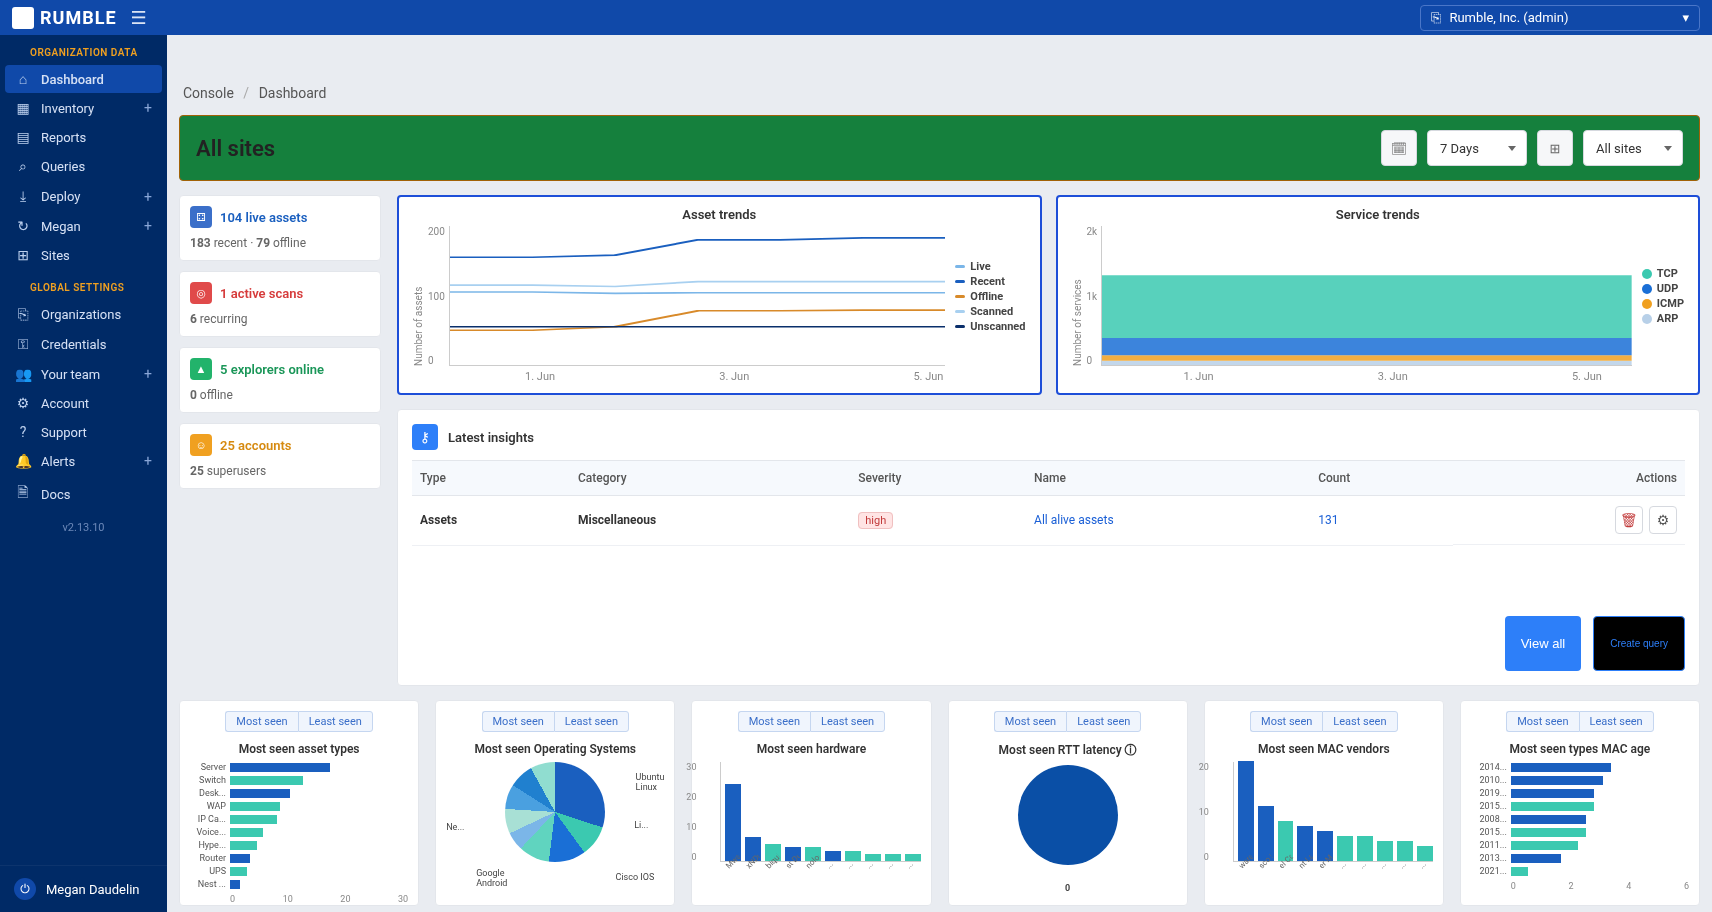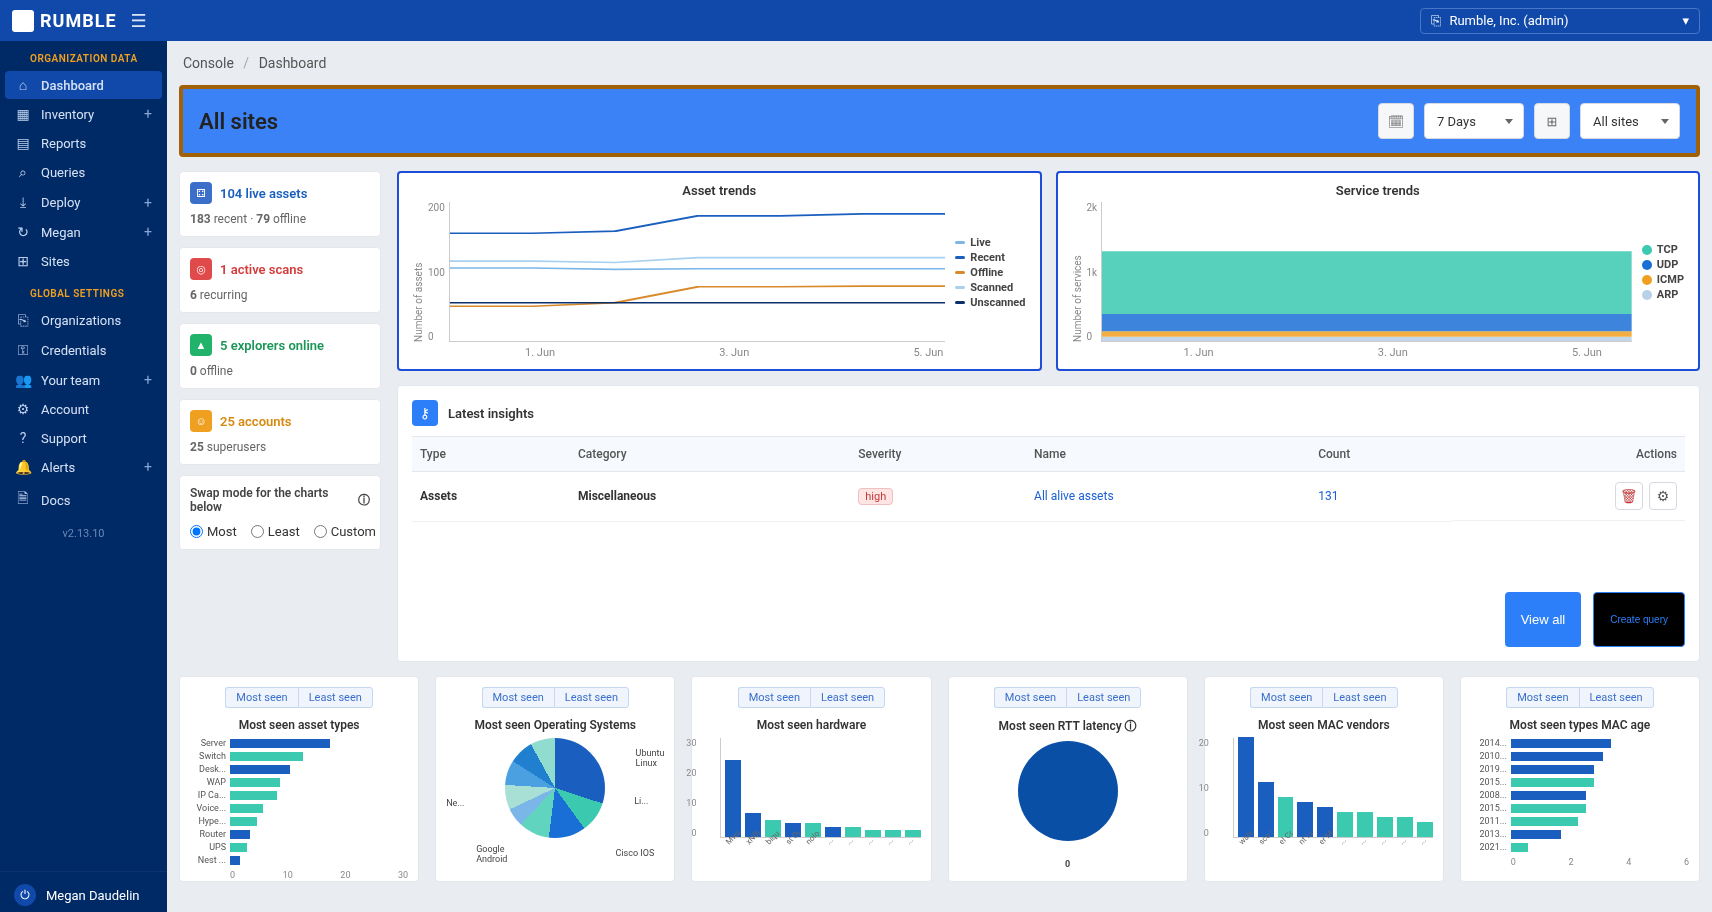--- a/index.html
+++ b/index.html
@@ -1,38 +1,38 @@
 <!DOCTYPE html>
 <html><head>
 <meta charset="utf-8">
 <style>
   * { box-sizing: border-box; margin: 0; padding: 0; }
   body { font-family: -apple-system, BlinkMacSystemFont, "Segoe UI", Roboto, Arial, sans-serif; background:#e9ecf1; font-size:13px; color:#333; }
-  .topbar { height:41px; background:#1049a9; display:flex; align-items:center; justify-content:space-between; padding:0 12px; }
+  .topbar { height:35px; background:#1049a9; display:flex; align-items:center; justify-content:space-between; padding:0 12px; }
   .topbar-left { display:flex; align-items:center; gap:14px; }
   .logo { display:flex; align-items:center; gap:6px; color:#fff; font-weight:700; font-size:18px; letter-spacing:1px; }
   .logo-icon { width:22px; height:22px; background:#fff; border-radius:3px; position:relative; }
   .hamburger-icon { color:#dbe4f4; font-size:18px; cursor:pointer;}
   .org-switcher { background:#1049a9; border:1px solid #4a76c8; color:#fff; padding:4px 10px; border-radius:4px; display:flex; align-items:center; gap:8px; min-width:280px; font-size:13px; cursor:pointer; }
   .org-switcher .caret{ margin-left:auto; }
   .layout { display:flex; height:calc(100vh - 35px); }
   .sidebar { width:167px; background:#002a66; color:#bcd0ee; display:flex; flex-direction:column; overflow-y:auto; flex-shrink:0;}
   .sidebar-section-title { color:#f0a020; font-size:10px; font-weight:600; letter-spacing:0.5px; padding:12px 10px 6px 30px; text-transform:uppercase; }
   .sidebar-item { display:flex; align-items:center; padding:6px 10px; gap:10px; cursor:pointer; font-size:13px; color:#d6e1f5; border-radius:4px; margin:1px 5px; position:relative;}
   .sidebar-item.active { background:#1049a9; font-weight:500;}
   .sidebar-item .icon { width:16px; text-align:center; color:#bcd0ee; font-size:14px;}
   .sidebar-item .plus { margin-left:auto; color:#8aa7d8; font-size:14px;}
   .sidebar-version { font-size:11px; color:#6b88b8; text-align:center; padding:8px 0;}
   .sidebar-user { margin-top:auto; display:flex; align-items:center; gap:10px; padding:12px 14px; color:#fff; font-size:13px; border-top:1px solid rgba(255,255,255,0.05);}
   .sidebar-user .avatar{ width:22px; height:22px; border-radius:50%; background:#1049a9; display:flex; align-items:center; justify-content:center; color:#fff; font-size:12px;}
   .main { flex:1; overflow:auto; padding:0 0 20px 0;}
-  .breadcrumb { padding:14px 16px; font-size:14px; color:#555; background:#e9ecf1;}
+  .breadcrumb { padding:14px 16px; font-size:14px; color:#555; background:#e9ecf1;margin-top:36px;}
   .breadcrumb a { color:#555; text-decoration:none; }
   .breadcrumb .sep{ margin:0 6px; color:#aaa; }
-  .page-header { background:#3b82f6; border:4px solid #a16207; margin:0 12px; padding:14px 16px; display:flex; align-items:center; justify-content:space-between; border-radius:4px;}
+  .page-header { background:#15803d; border:1px solid #a16207; margin:0 12px; padding:14px 16px; display:flex; align-items:center; justify-content:space-between; border-radius:4px;}
   .page-title { font-size:22px; font-weight:600; color:#222;}
   .header-controls { display:flex; gap:10px; align-items:center; }
   .ctrl-icon-box { width:36px; height:36px; border:1px solid #d6d9df; background:#f6f7f9; border-radius:4px; display:flex; align-items:center; justify-content:center; color:#666; cursor:pointer;}
   .select-box { height:36px; border:1px solid #d6d9df; background:#fff; border-radius:4px; padding:0 30px 0 12px; display:flex; align-items:center; color:#333; position:relative; min-width:100px; cursor:pointer;}
   .select-box::after { content:""; position:absolute; right:10px; top:15px; border-left:4px solid transparent; border-right:4px solid transparent; border-top:5px solid #666;}
   .content-grid { display:flex; gap:16px; padding:14px 12px 0 12px; align-items:flex-start;}
   .leftcol { width:202px; display:flex; flex-direction:column; gap:10px; flex-shrink:0;}
   .stat-card { background:#fff; border:1px solid #e3e6eb; border-radius:4px; padding:10px 10px 10px 10px;}
   .stat-line1 { display:flex; align-items:center; gap:8px; margin-bottom:8px;}
   .stat-icon { width:22px; height:22px; border-radius:4px; display:flex; align-items:center; justify-content:center; color:#fff; font-size:11px;}
@@ -229,31 +229,20 @@
           </div>
           <div class="stat-sub"><b>0</b><span> offline</span></div>
         </div>
         <div class="stat-card">
           <div class="stat-line1">
             <span class="stat-icon" style="background:#f0a020">☺</span>
             <span class="stat-title" style="color:#d68a10">25 accounts</span>
           </div>
           <div class="stat-sub"><b>25</b><span> superusers</span></div>
         </div>
-        <div class="swap-card">
-          <div class="swap-title">
-              <span>Swap mode for the charts below</span> 
-              <span>ⓘ</span>
-            </div>
-          <div class="radio-row" id="radio-row">
-              <label><input type="radio" name="swap" checked="" style=""> Most</label>
-              <label><input type="radio" name="swap" style=""> Least</label>
-              <label><input type="radio" name="swap" style=""> Custom</label>
-            </div>
-        </div>
       </div>
 
       <div class="midcol">
         <div class="chartrow">
           <div class="chart-card">
             <div class="chart-title">Asset trends</div>
             <div class="chart-body">
               <div class="chart-ylabel">Number of assets</div>
               <div style="display:flex;flex-direction:column;justify-content:space-between;font-size:10px;color:#888;padding-right:4px;">
                 <span>200</span>

